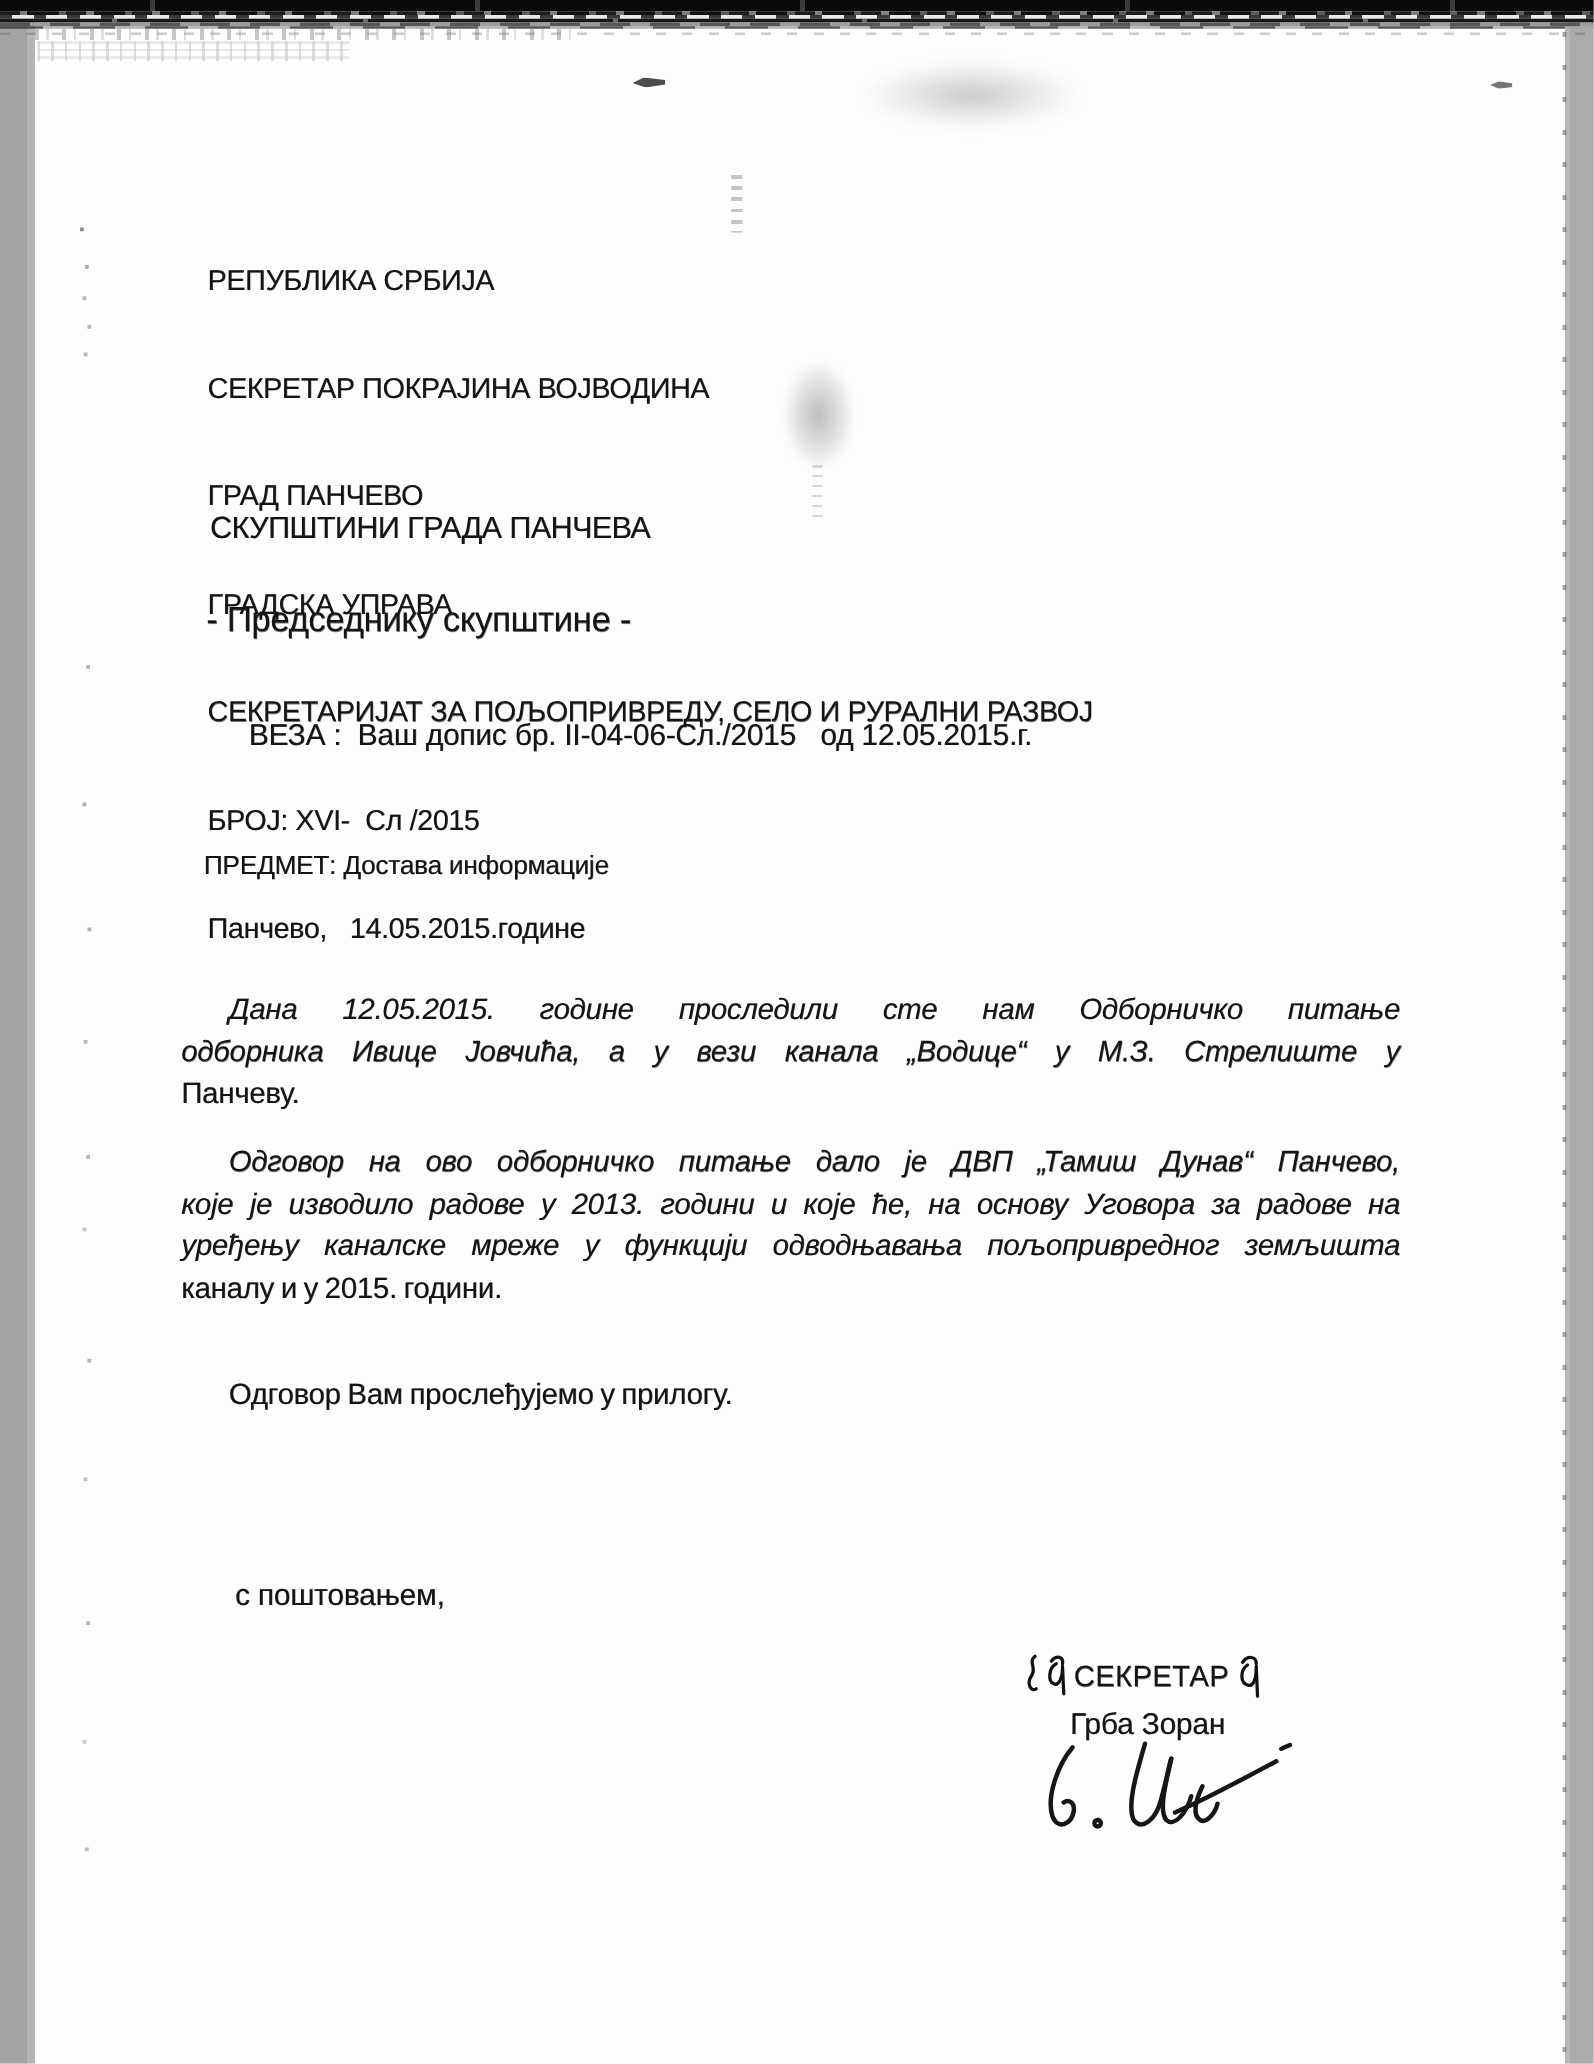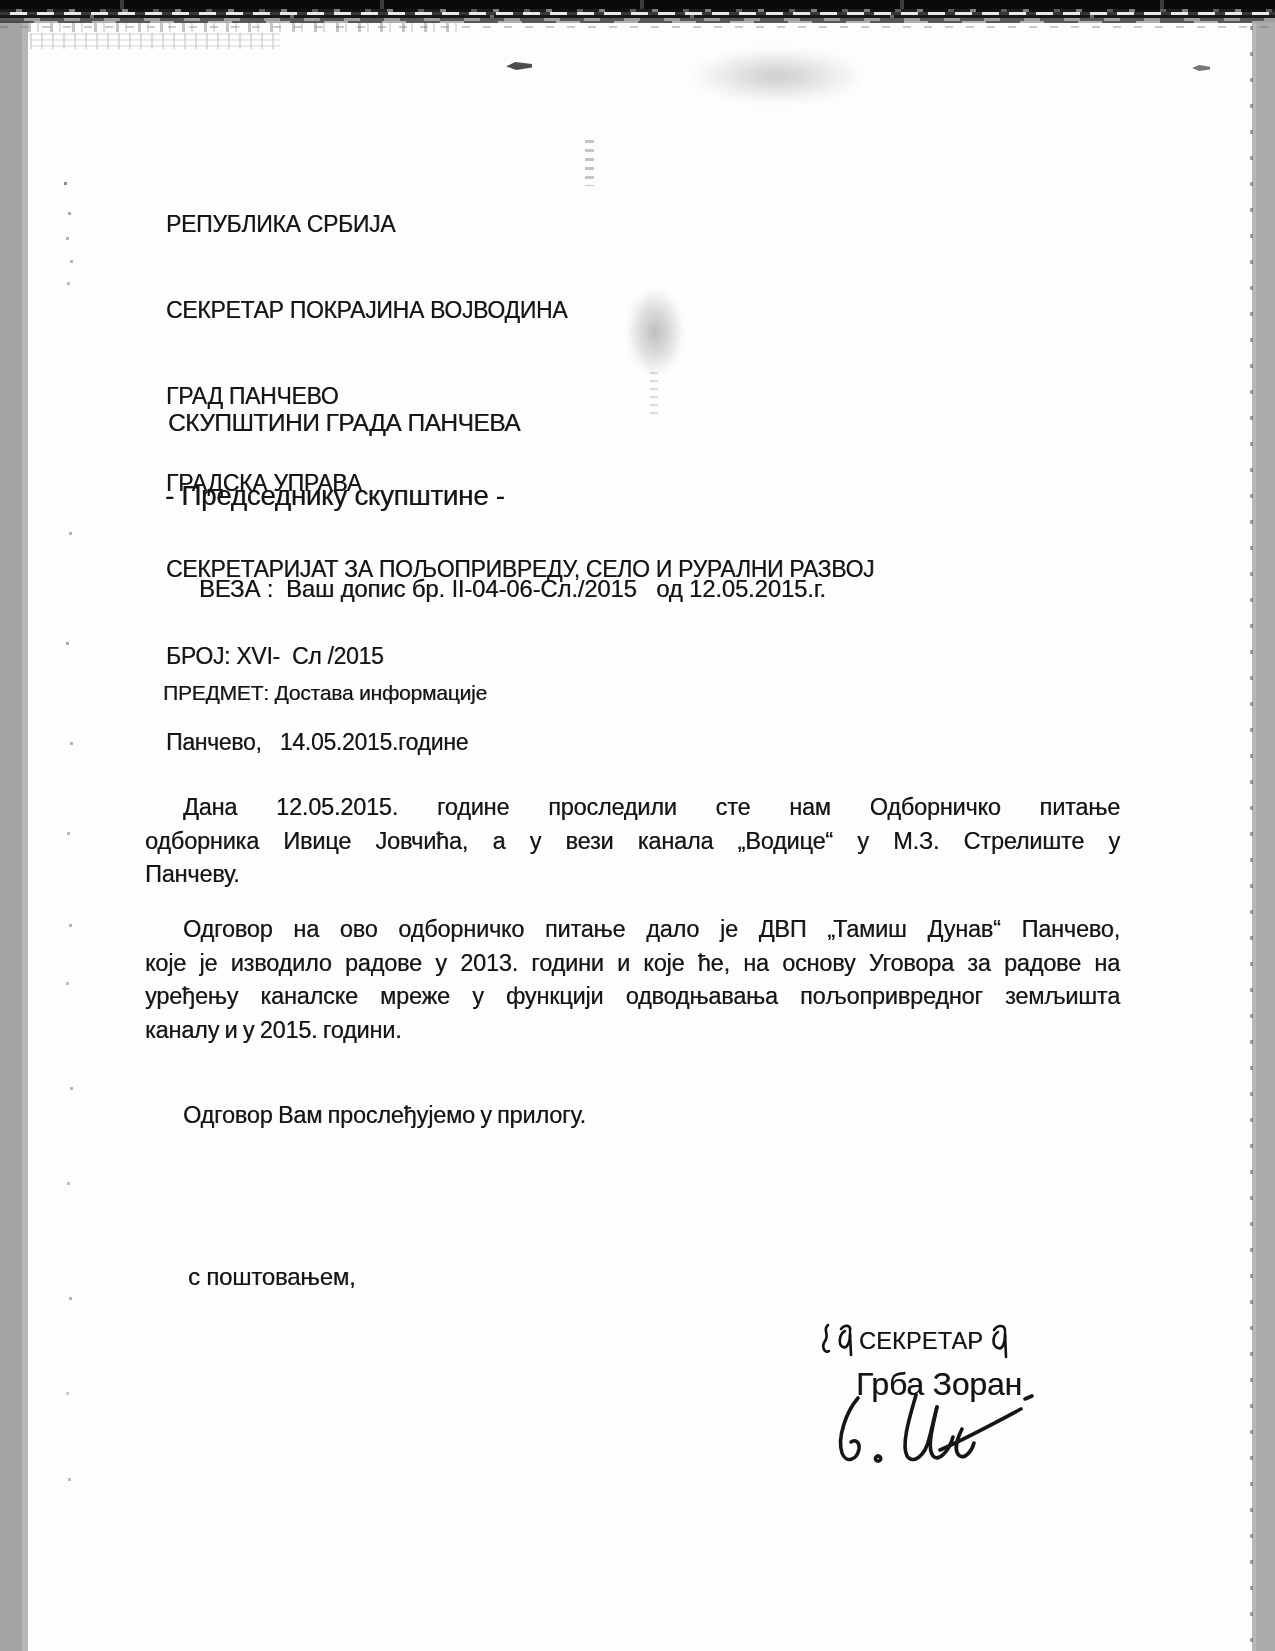--- a/index.html
+++ b/index.html
@@ -82,29 +82,29 @@
   .addressee  { left: 168px; top: 409px; font-size: 24.5px; letter-spacing: -0.5px; }
   .attention  { left: 165px; top: 456px; font-size: 28px; letter-spacing: -0.4px; margin-top: 24px; }
   .reference  { left: 163px; top: 575px; font-size: 24px; letter-spacing: -0.2px; white-space: pre; margin-left: 36px; }
   .subject    { left: 163px; top: 681px; font-size: 21px; letter-spacing: -0.2px; }
 
   .para { left: 145px; width: 975px; font-size: 23.5px; line-height: 33.5px;
           letter-spacing: -0.2px; word-spacing: -1px; }
   .p1 { top: 791px; }
   .p2 { top: 913px; }
   .p3 { top: 1099px; }
-  .jline { text-align: justify; text-align-last: justify; }
+  .jline { text-align: justify; text-align-last: justify; font-style: italic; }
   .lline { text-align: left; }
   .indent { padding-left: 38px; }
 
   .salutation { left: 188px; top: 1263px; font-size: 24px; letter-spacing: -0.2px; }
 
   .sig-title-row { left: 818px; top: 1308px; display: flex; align-items: center; gap: 5px;
                    font-size: 23.5px; letter-spacing: 0.2px; margin-top: 12px; }
-  .signer-name { left: 856px; top: 1366px; font-size: 32px; letter-spacing: -0.2px; text-align: center; }
+  .signer-name { left: 856px; top: 1366px; font-size: 24px; letter-spacing: -0.2px; text-align: center; }
   .hw-svg { display: block; }
   .signature-svg { left: 823px; top: 1386px; z-index: 2; }
 </style>
 </head>
 <body>
 
 <div class="abs edge-left"></div>
 <div class="abs edge-right"></div>
 <div class="abs top-band">
   <div class="tb tb1"></div>

